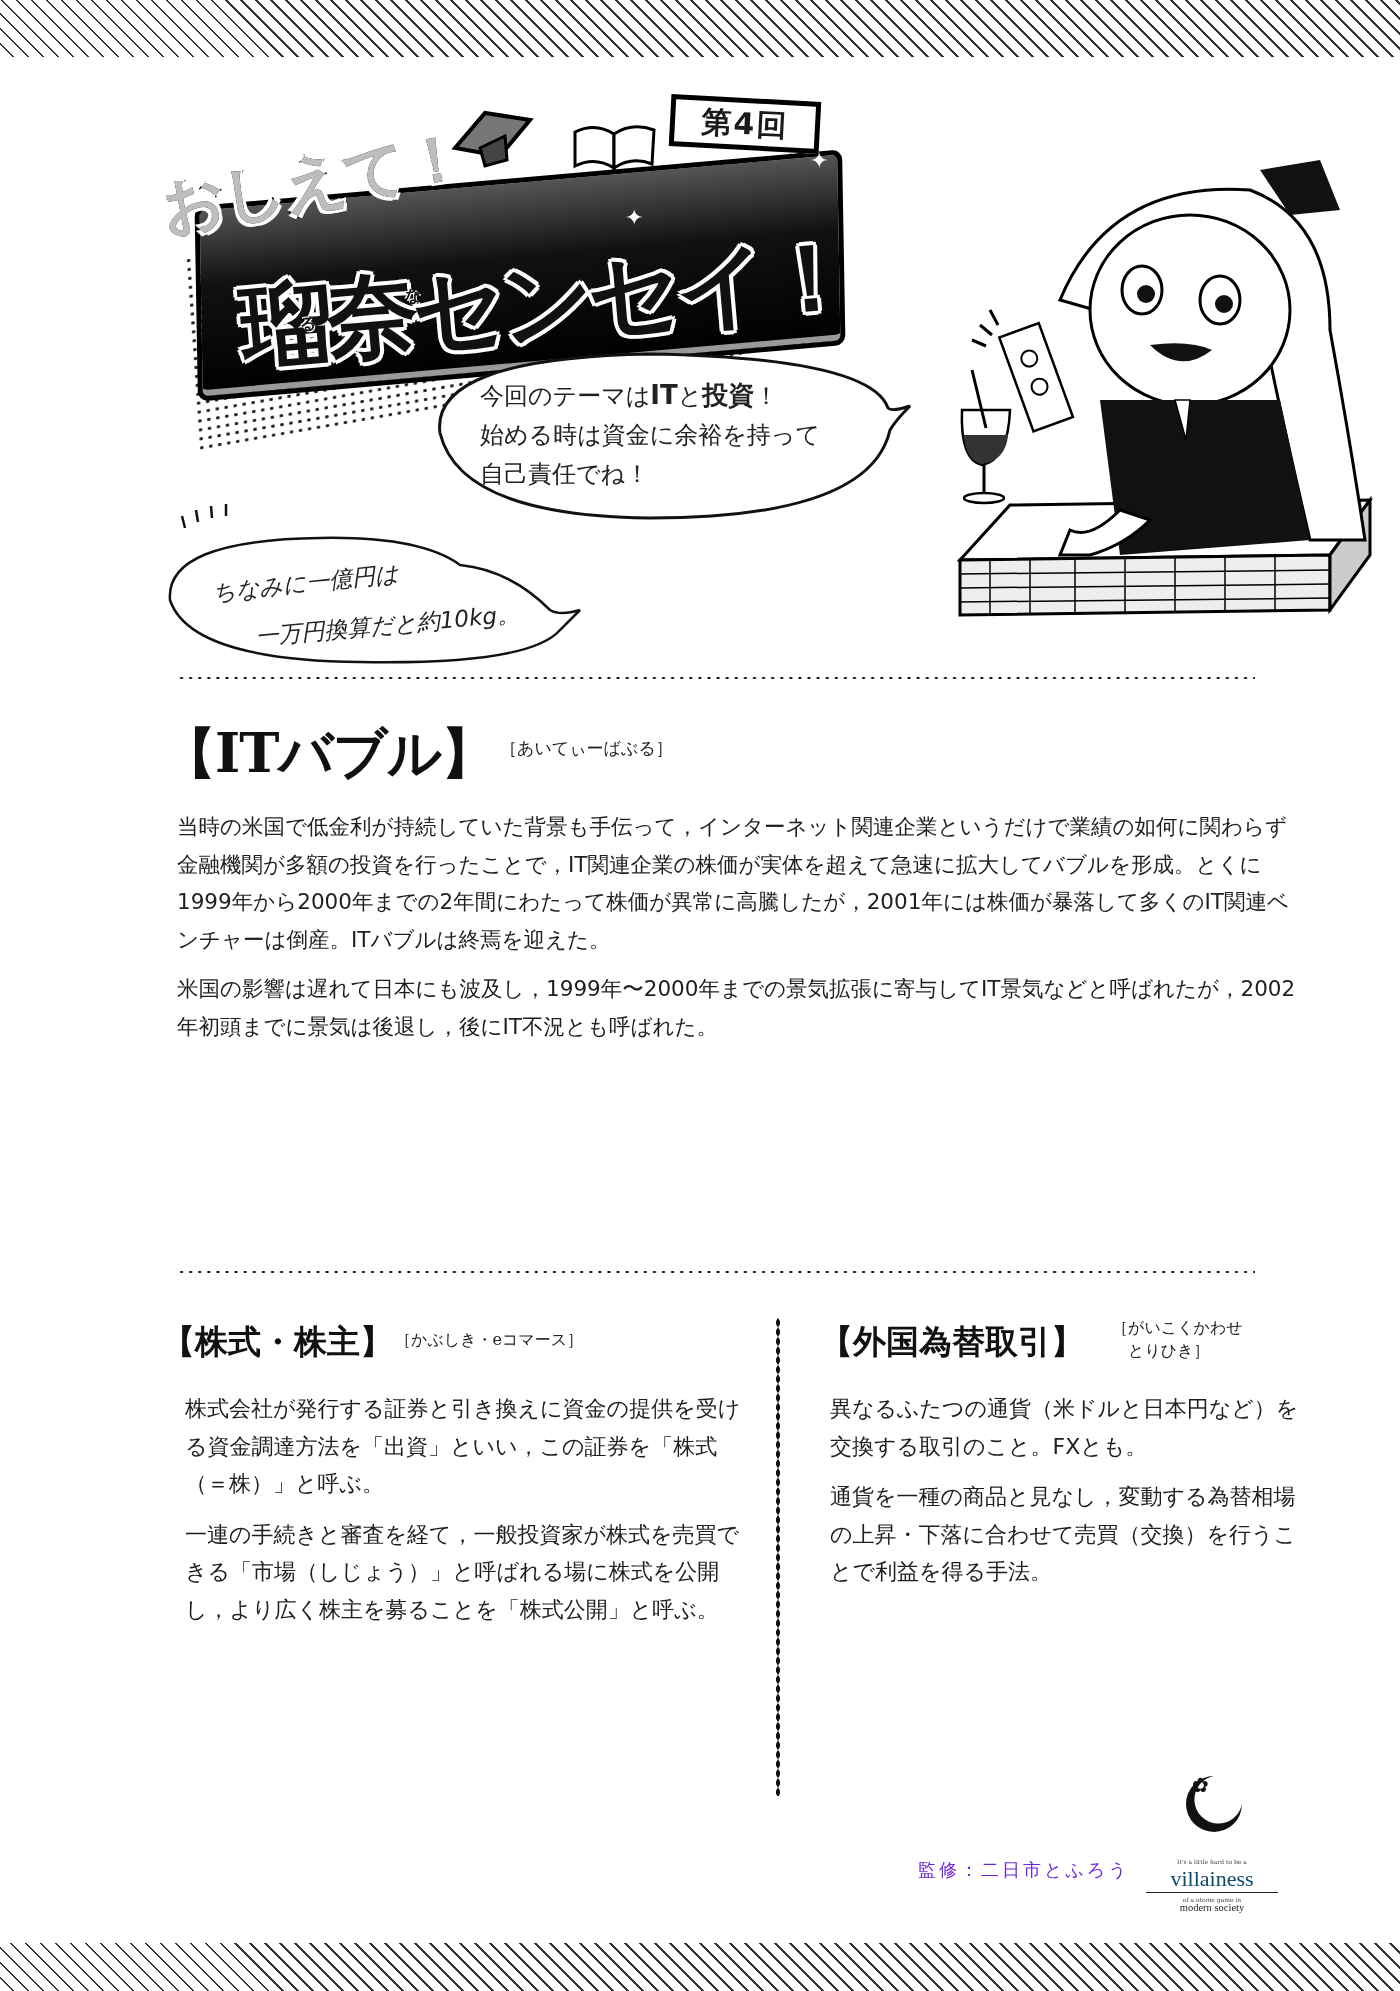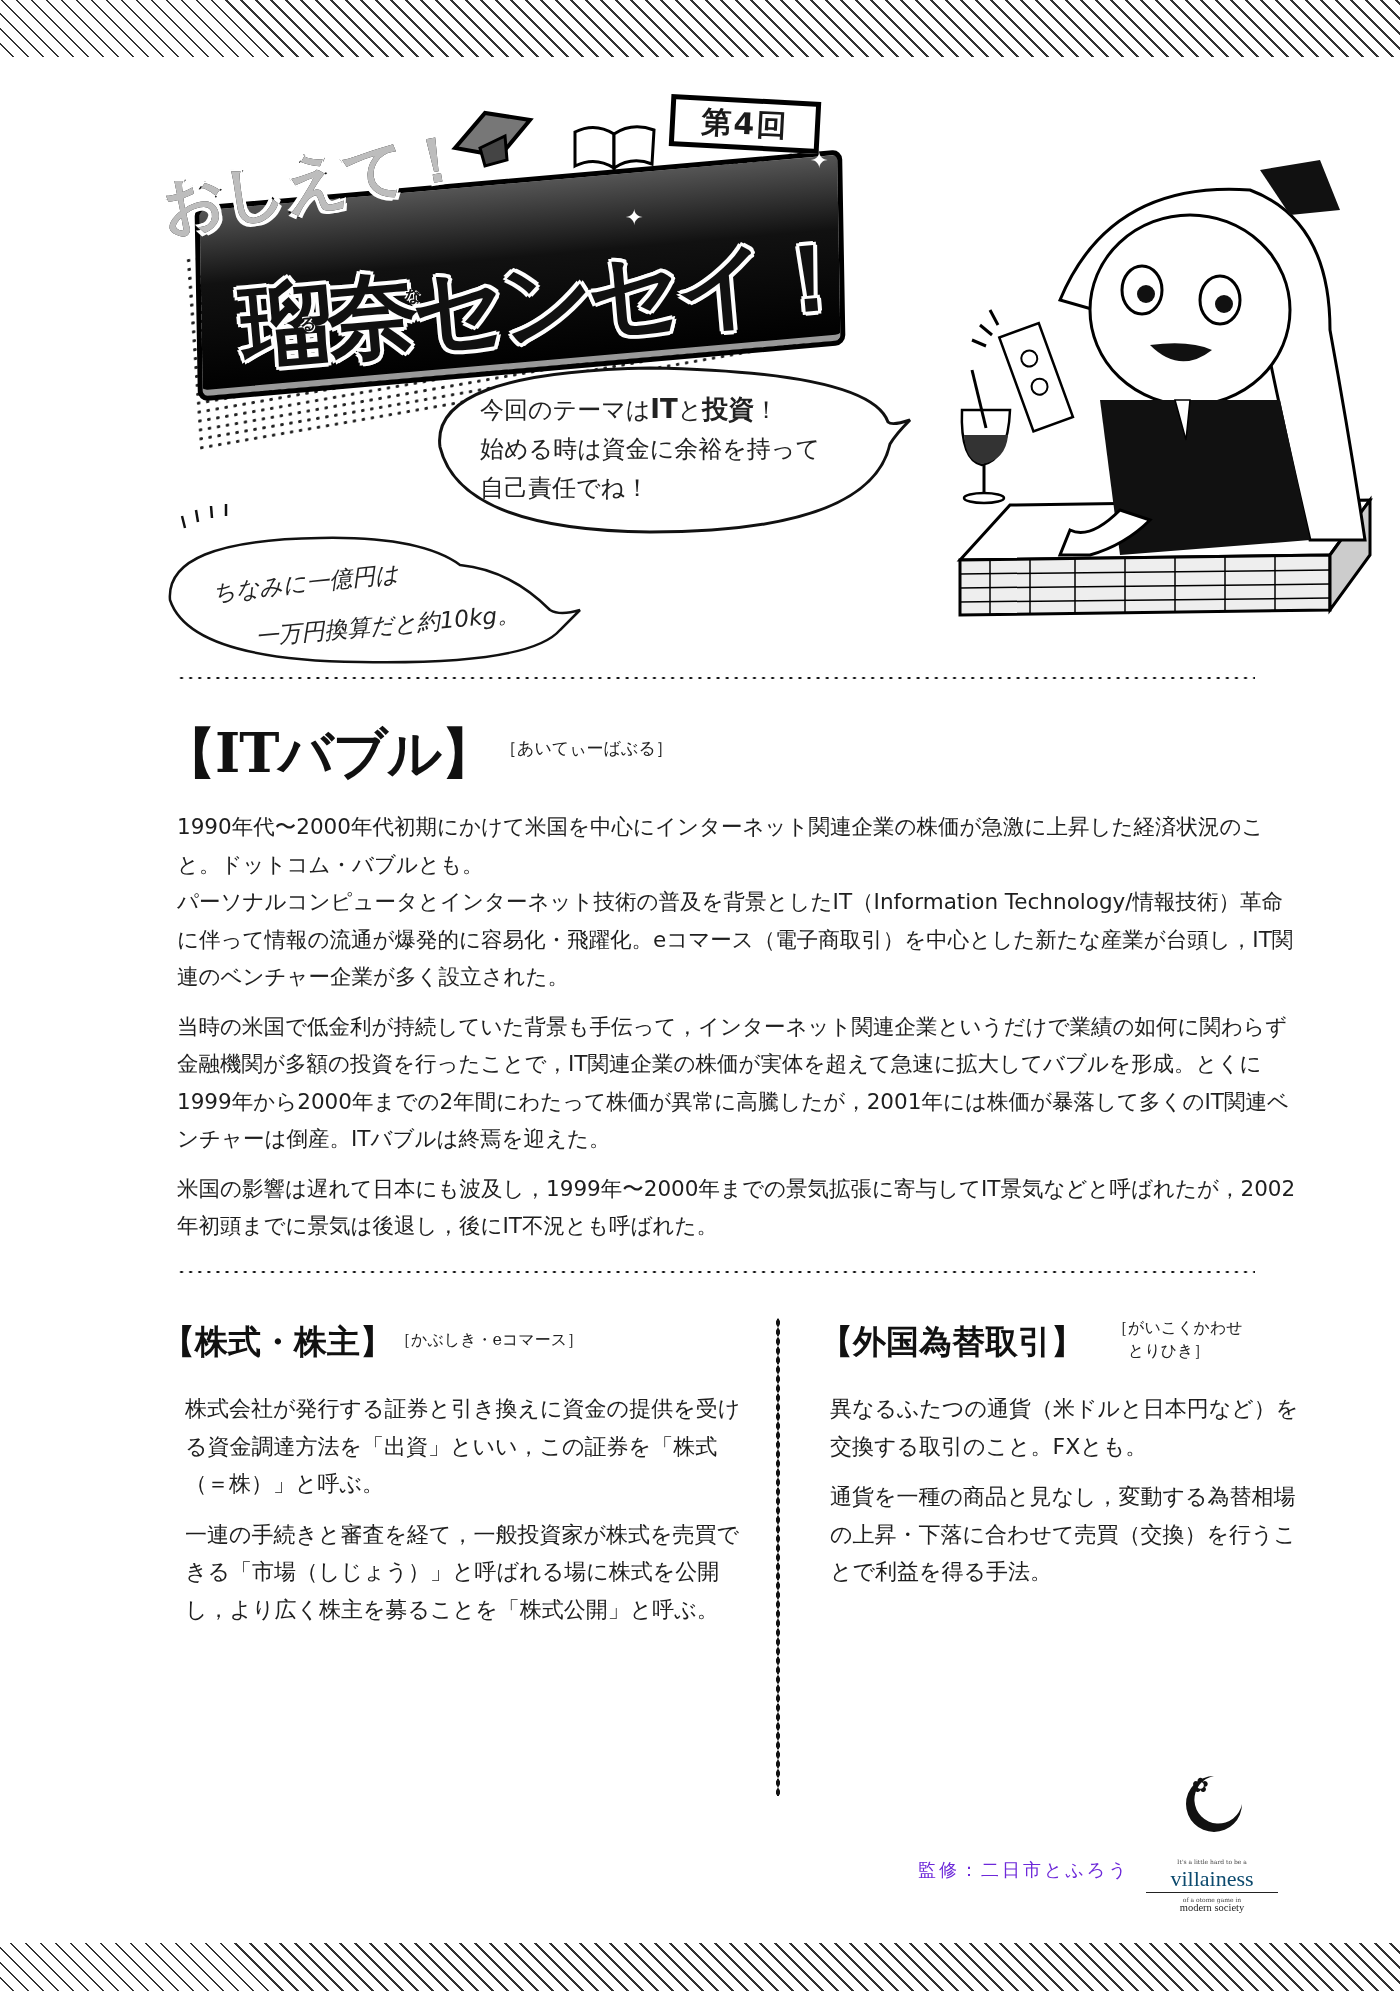--- a/index.html
+++ b/index.html
@@ -56,21 +56,21 @@
     background:#fff; border:5px solid #000; transform: rotate(3deg);
     display:flex; align-items:center; justify-content:center;
     font-weight:bold; font-size:30px; letter-spacing:2px;
   }
   .cap-icon { position:absolute; left:295px; top:18px; }
   .book-icon { position:absolute; left:420px; top:30px; }
   .sparkle-icon { position:absolute; color:#fff; font-size:22px; }
 
   
   .speech-bubble {
-    position:absolute; left:400px; top:362px; width:520px; height:170px;
+    position:absolute; left:400px; top:348px; width:520px; height:170px;
   }
   .speech-bubble svg { position:absolute; left:0; top:0; }
   .bubble-text {
     position:absolute; left:80px; top:28px; font-size:24px; line-height:39px; color:#222;
     font-family:"DejaVu Sans", sans-serif; white-space:nowrap;
   }
   .bubble-text b { font-weight:bold; font-size:26px; }
   .note-bubble { position:absolute; left:160px; top:530px; width:500px; height:140px; }
   .note-bubble svg { position:absolute; left:0; top:0; }
   .note-text {
@@ -244,22 +244,20 @@
   </svg>
   <div class="note-text note-l1">ちなみに一億円は</div>
   <div class="note-text note-l2">一万円換算だと約10kg。</div>
 </div>
 
 <div class="h-divider divider-1"></div>
 
 <div class="term-title it-title">【ITバブル】</div>
 <div class="term-reading it-reading">［あいてぃーばぶる］</div>
 <div class="it-body">
-  <p style="white-space:pre-line">1990年代〜2000年代初期にかけて米国を中心にインターネット関連企業の株価が急激に上昇した経済状況のこと。ドットコム・バブルとも。
-パーソナルコンピュータとインターネット技術の普及を背景としたIT（Information Technology/情報技術）革命に伴って情報の流通が爆発的に容易化・飛躍化。eコマース（電子商取引）を中心とした新たな産業が台頭し，IT関連のベンチャー企業が多く設立された。</p>
   <p>当時の米国で低金利が持続していた背景も手伝って，インターネット関連企業というだけで業績の如何に関わらず金融機関が多額の投資を行ったことで，IT関連企業の株価が実体を超えて急速に拡大してバブルを形成。とくに1999年から2000年までの2年間にわたって株価が異常に高騰したが，2001年には株価が暴落して多くのIT関連ベンチャーは倒産。ITバブルは終焉を迎えた。</p>
   <p>米国の影響は遅れて日本にも波及し，1999年〜2000年までの景気拡張に寄与してIT景気などと呼ばれたが，2002年初頭までに景気は後退し，後にIT不況とも呼ばれた。</p>
 </div>
 
 <div class="h-divider divider-2"></div>
 <div class="v-divider"></div>
 
 <div class="term-title stock-title">【株式・株主】</div>
 <div class="term-reading stock-reading">［かぶしき・eコマース］</div>
 <div class="stock-body">

